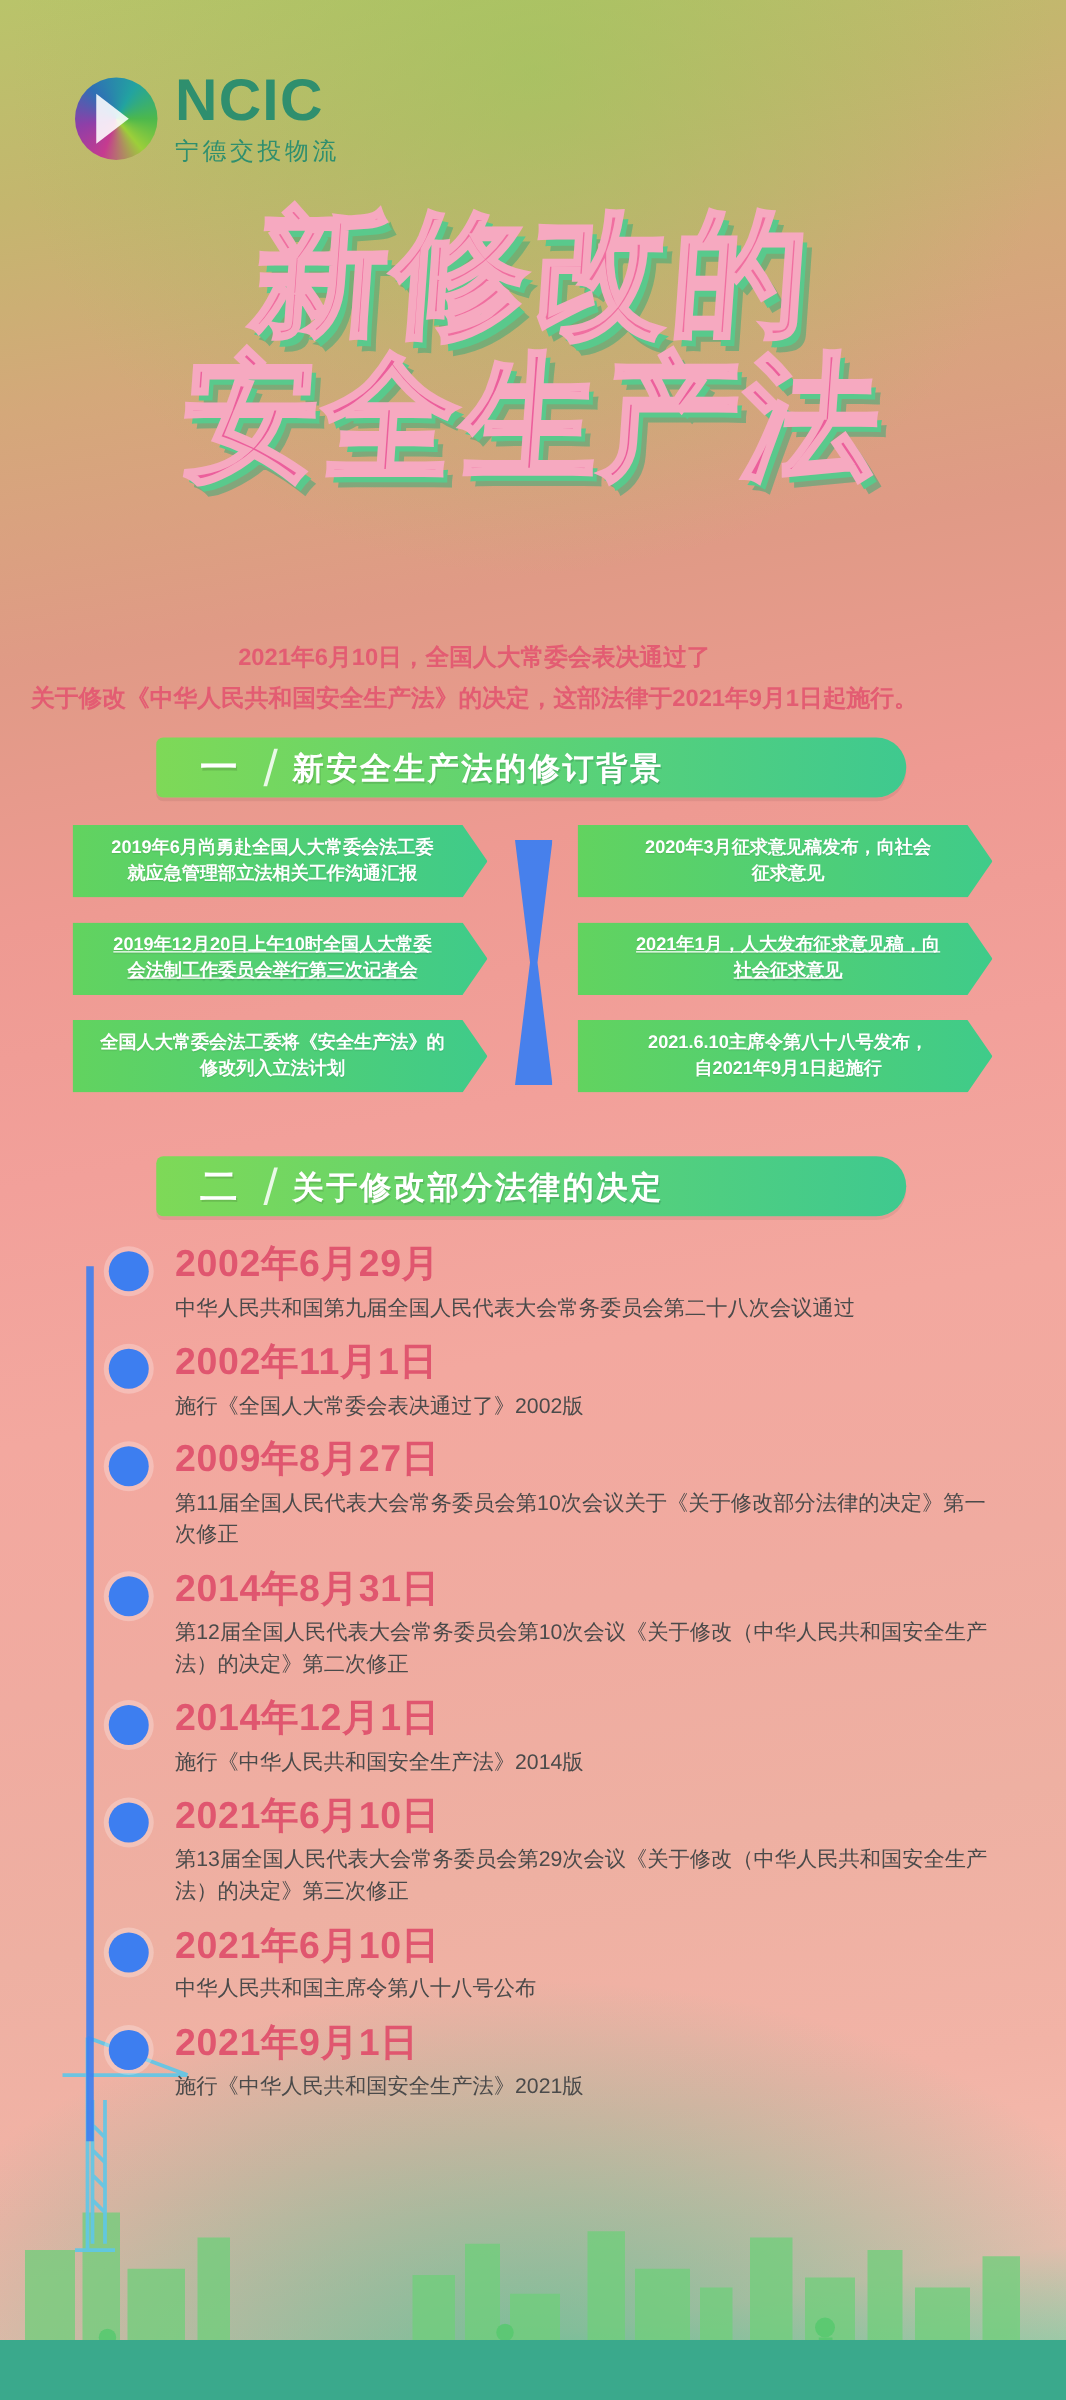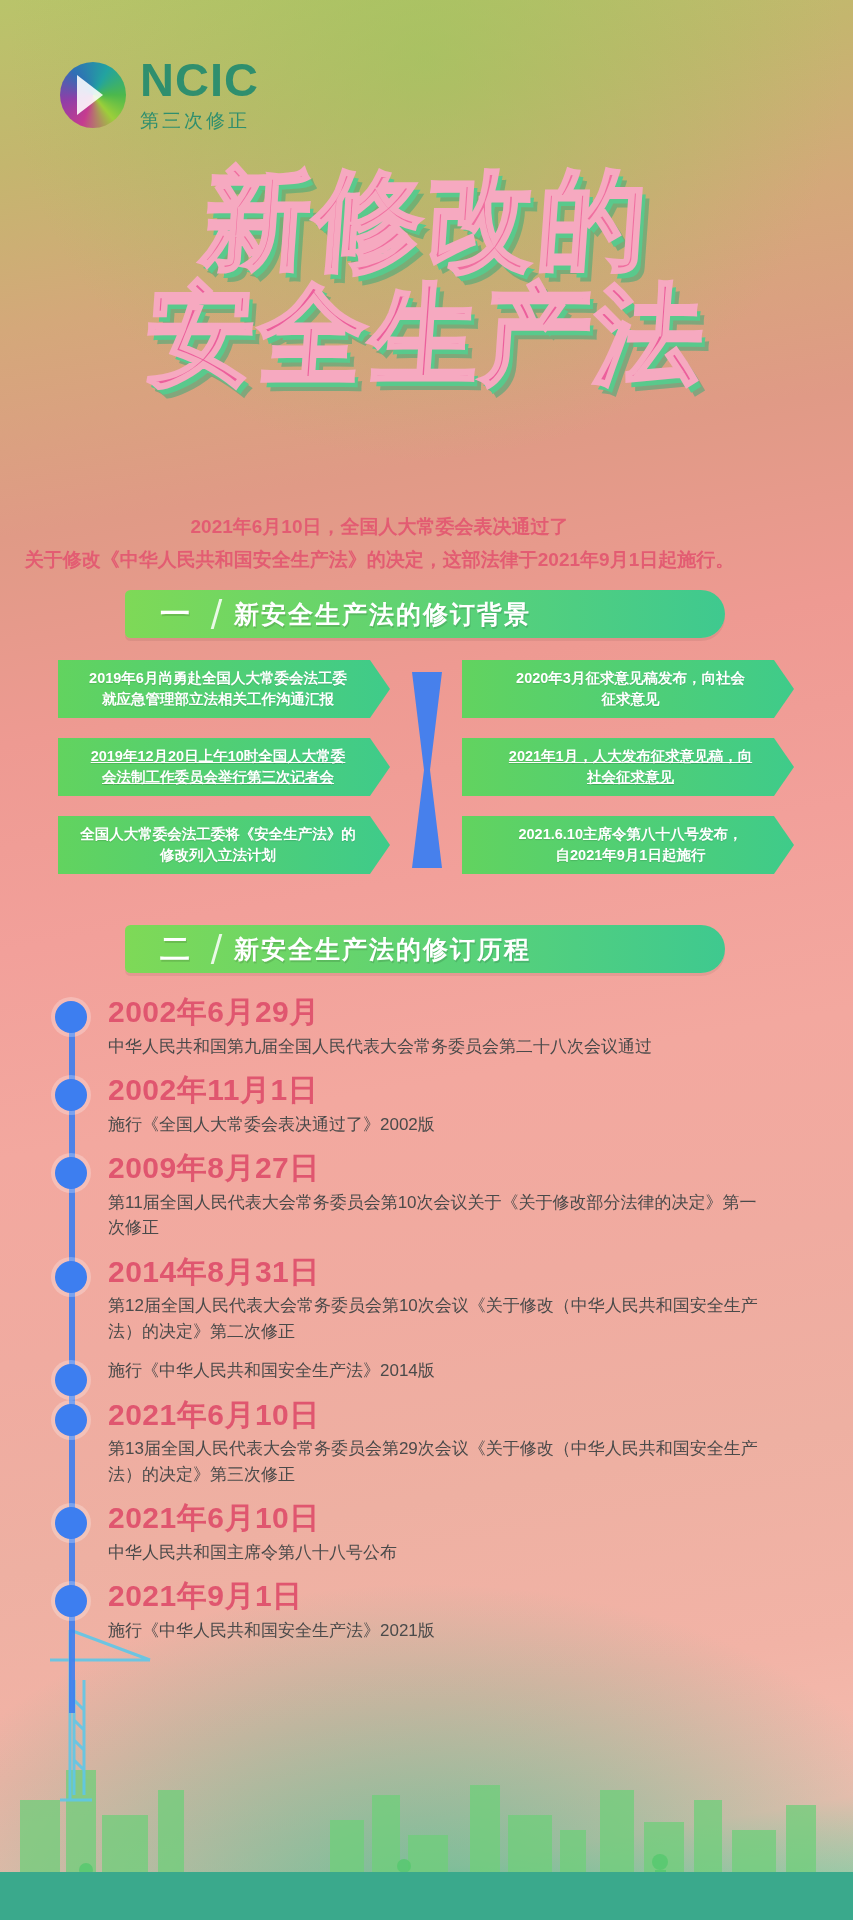--- a/index.html
+++ b/index.html
@@ -144,21 +144,21 @@
     clip-path: polygon(0 0, 100% 0, 60% 50%, 100% 100%, 0 100%, 40% 50%);
     opacity: 0.95;
   }
 
   
   .timeline { position: absolute; top: 995px; left: 0; width: 853px; }
   .tl-line {
     position: absolute; left: 69px; top: 18px; width: 6px; height: 700px;
     background: #3d7ef0; opacity: 0.9;
   }
-  .tl-item { position: relative; padding-left: 108px; margin-bottom: 14px; }
+  .tl-item { position: relative; padding-left: 108px; margin-bottom: 14px; margin-left: 32px; }
   .tl-dot {
     position: absolute; left: 55px; top: 6px;
     width: 32px; height: 32px; border-radius: 50%;
     background: #3d7ef0;
     box-shadow: 0 0 0 4px rgba(255,255,255,0.25);
   }
   .tl-date {
     color: #e0566f; font-size: 30px; font-weight: bold; line-height: 1.15;
     letter-spacing: 0.5px;
   }
@@ -220,21 +220,21 @@
   </g>
 </svg>
 <div class="ground-bar"></div>
 
 <div class="page">
 
   <div class="logo-wrap">
     <div class="logo-mark"></div>
     <div>
       <div class="logo-text-main">NCIC</div>
-      <div class="logo-text-sub">第三次修正</div>
+      <div class="logo-text-sub">宁德交投物流</div>
     </div>
   </div>
 
   <div class="hero">
     <div class="hero-line l1">新修改的</div>
     <div class="hero-line l2">安全生产法</div>
   </div>
 
   <div class="intro">
     <div>2021年6月10日，全国人大常委会表决通过了</div>
@@ -253,21 +253,21 @@
     <div class="card col-l row2">2019年12月20日上午10时全国人大常委<br>会法制工作委员会举行第三次记者会</div>
     <div class="card col-l row3">全国人大常委会法工委将《安全生产法》的<br>修改列入立法计划</div>
     <div class="card col-r row1">2020年3月征求意见稿发布，向社会<br>征求意见</div>
     <div class="card col-r row2">2021年1月，人大发布征求意见稿，向<br>社会征求意见</div>
     <div class="card col-r row3">2021.6.10主席令第八十八号发布，<br>自2021年9月1日起施行</div>
   </div>
 
   <div class="banner" id="banner2">
     <span class="num">二</span>
     <span class="slash"></span>
-    <span class="txt">新安全生产法的修订历程</span>
+    <span class="txt">关于修改部分法律的决定</span>
   </div>
 
   <div class="timeline">
     <div class="tl-line"></div>
 
     <div class="tl-item">
       <span class="tl-dot"></span>
       <div class="tl-date">2002年6月29月</div>
       <div class="tl-desc">中华人民共和国第九届全国人民代表大会常务委员会第二十八次会议通过</div>
     </div>
@@ -285,20 +285,21 @@
     </div>
 
     <div class="tl-item">
       <span class="tl-dot"></span>
       <div class="tl-date">2014年8月31日</div>
       <div class="tl-desc">第12届全国人民代表大会常务委员会第10次会议《关于修改（中华人民共和国安全生产法）的决定》第二次修正</div>
     </div>
 
     <div class="tl-item">
       <span class="tl-dot"></span>
+      <div class="tl-date">2014年12月1日</div>
       <div class="tl-desc">施行《中华人民共和国安全生产法》2014版</div>
     </div>
 
     <div class="tl-item">
       <span class="tl-dot"></span>
       <div class="tl-date">2021年6月10日</div>
       <div class="tl-desc">第13届全国人民代表大会常务委员会第29次会议《关于修改（中华人民共和国安全生产法）的决定》第三次修正</div>
     </div>
 
     <div class="tl-item">

